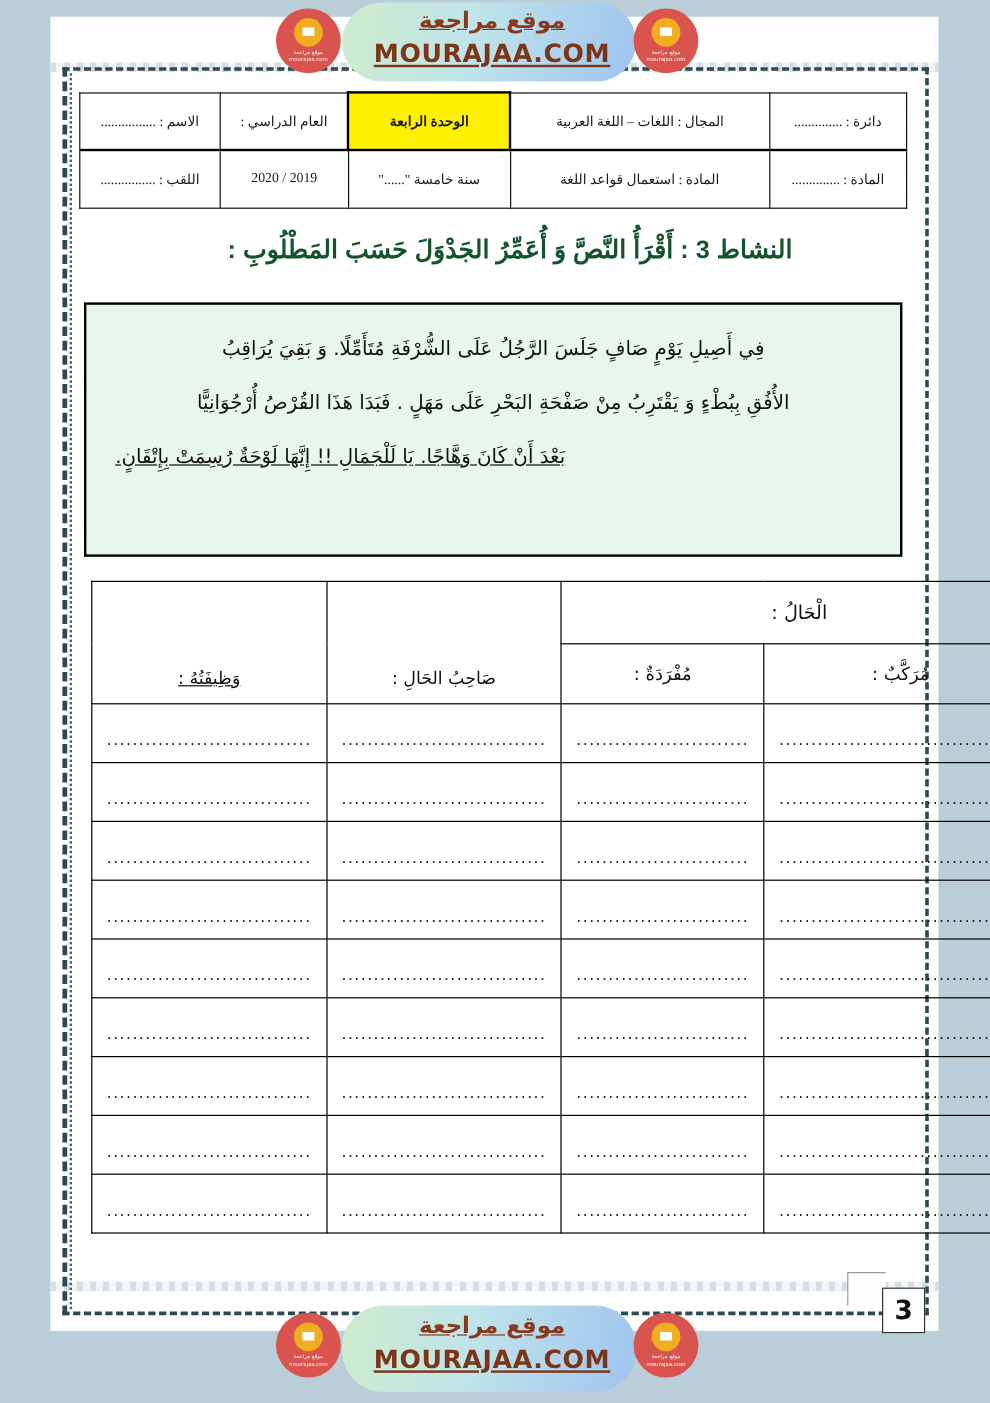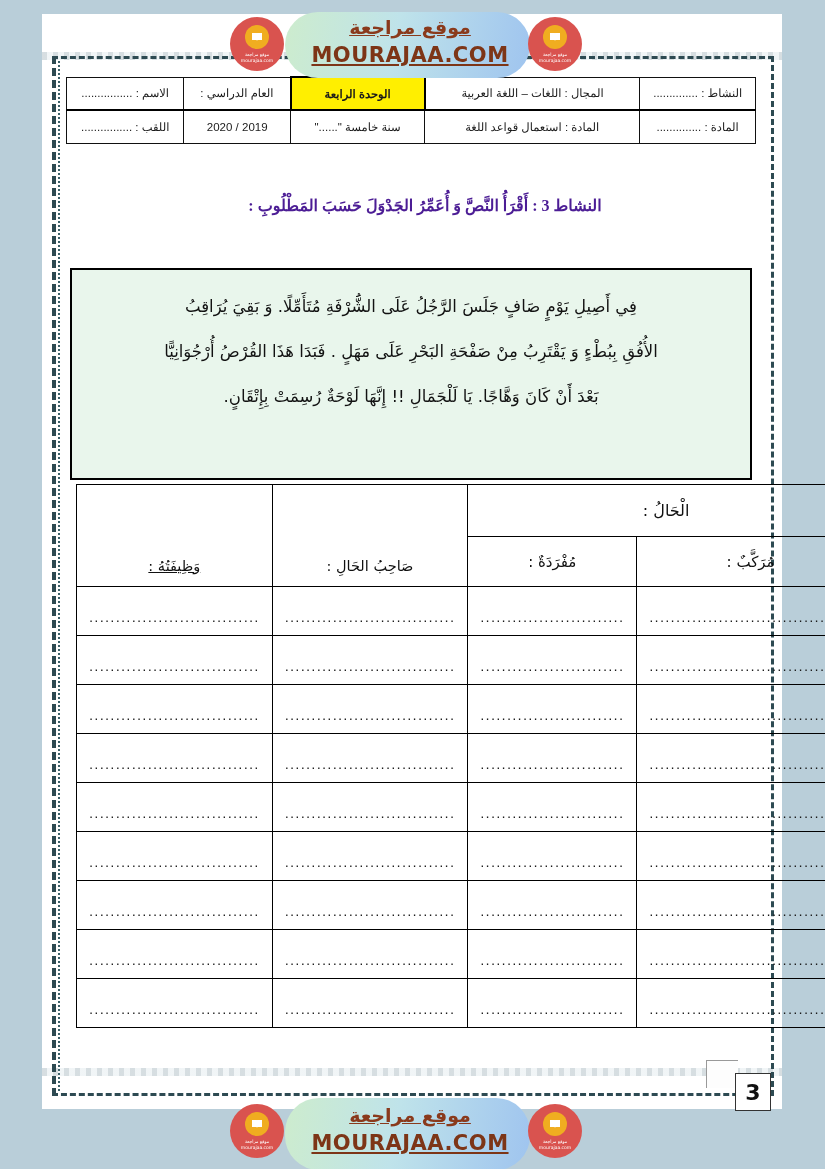--- a/index.html
+++ b/index.html
@@ -40,28 +40,28 @@
   
   .hdr-table {
     position: absolute;
     left: 66px; top: 76px;
     width: 690px;
     border-collapse: collapse;
     direction: rtl;
   }
   .hdr-table td {
     border: 1px solid #111;
-    height: 33px;
+    height: 48px;
     padding: 2px 6px;
     font-size: 11.5px;
     color: #1a1a1a;
     text-align: center;
     vertical-align: middle;
     white-space: nowrap;
-    font-family: Liberation Sans, sans-serif;
+    font-family: Liberation Serif, serif;
   }
   .hdr-table .thick-bottom { border-bottom: 2px solid #000; }
   .c-dira  { width: 118px; }
   .c-majal { width: 225px; }
   .c-unite { width: 140px; }
   .c-annee { width: 110px; }
   .c-nom   { width: 120px; }
   .cell-yellow {
     background: #ffef00;
     font-weight: bold;
@@ -71,47 +71,47 @@
   }
   .cell-red { color: #c0504d; }
 
   
   .activity-title {
     position: absolute;
     right: 80px; top: 196px;
     width: 640px;
     direction: rtl;
     text-align: center;
-    font-size: 16px;
+    font-size: 21px;
     font-weight: bold;
-    color: #4c1d95;
+    color: #14532d;
     letter-spacing: 0;
-    font-family: Liberation Serif, serif;
+    font-family: Liberation Sans, sans-serif;
   }
 
   
   .text-box {
     position: absolute;
-    left: 70px; top: 268px;
+    left: 70px; top: 252px;
     width: 682px; height: 212px;
     background: #e9f6ec;
     border: 2px solid #000;
     direction: rtl;
     padding: 14px 24px 10px 24px;
   }
   .text-box p {
     margin: 0;
     font-size: 16.5px;
     line-height: 45px;
     color: #121212;
     text-align: center;
     font-family: "DejaVu Sans", sans-serif;
     white-space: nowrap;
   }
-  .text-box p.last { text-align: center; }
+  .text-box p.last { text-align: left; text-decoration: underline; }
 
   
   .main-table {
     position: absolute;
     left: 76px; top: 484px;
     width: 664px;
     border-collapse: collapse;
     direction: rtl;
   }
   .main-table td {
@@ -189,21 +189,21 @@
     left: 706px; top: 1060px;
     width: 32px; height: 28px;
     border-left: 1px solid #999;
     border-top: 1px solid #999;
     background: #fdfdfd;
   }
 
   
   .banner {
     position: absolute;
-    left: 0; width: 731px; height: 70px; margin-top: 10px;
+    left: 0; width: 731px; height: 70px;
   }
   .banner.top { top: 0; }
   .banner.bottom { top: 1080px; height: 89px; }
   .banner-pill {
     position: absolute;
     left: 285px; top: 2px;
     width: 245px; height: 66px;
     border-radius: 34px;
     background: linear-gradient(100deg, #cdeccd 0%, #bfe3ea 45%, #9fc4ef 100%);
   }
@@ -282,21 +282,21 @@
   <div class="sheet"></div>
   <div class="scan-strip"></div>
   <div class="scan-strip b"></div>
   <div class="sheet-frame">
     <div class="sheet-frame-inner"></div>
   </div>
 
   <table class="hdr-table">
     <tbody>
       <tr>
-        <td class="c-dira thick-bottom">النشاط : ..............</td>
+        <td class="c-dira thick-bottom">دائرة : ..............</td>
         <td class="c-majal thick-bottom">المجال : اللغات – اللغة العربية</td>
         <td class="c-unite cell-yellow">الوحدة الرابعة</td>
         <td class="c-annee thick-bottom">العام الدراسي :</td>
         <td class="c-nom thick-bottom">الاسم : ................</td>
       </tr>
       <tr>
         <td class="c-dira">المادة : ..............</td>
         <td class="c-majal cell-red">المادة : استعمال قواعد اللغة</td>
         <td class="c-unite">سنة خامسة "......"</td>
         <td class="c-annee">2019 / 2020</td>

